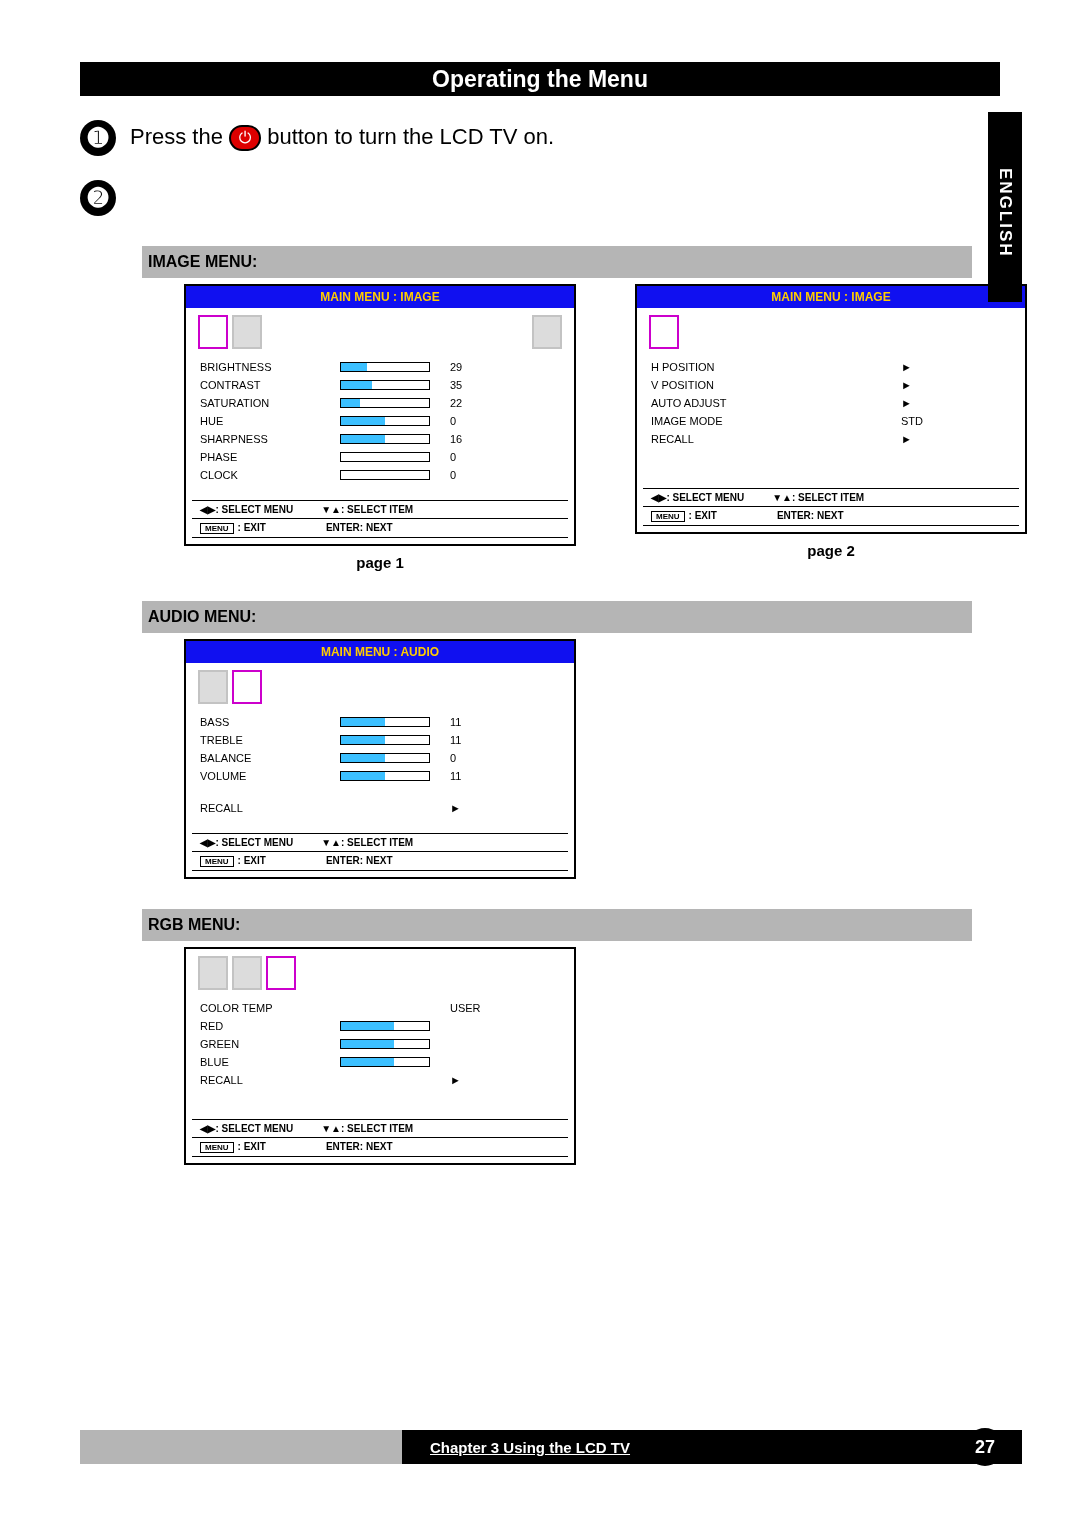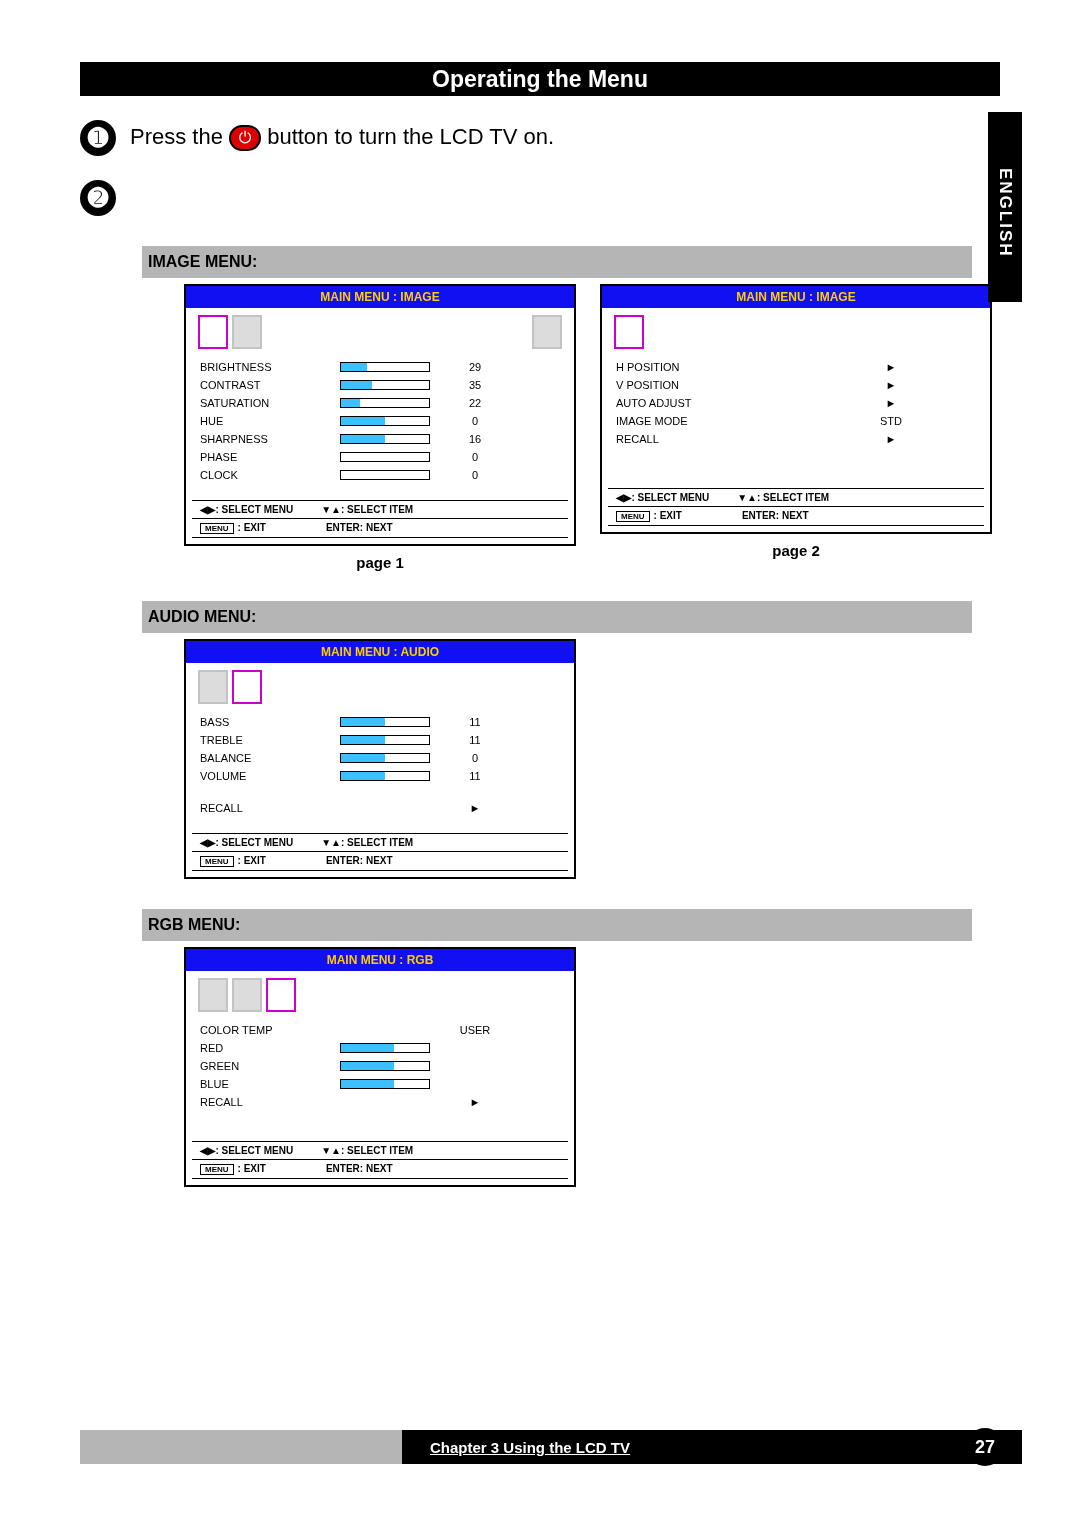--- a/index.html
+++ b/index.html
@@ -87,21 +87,21 @@
     font-weight: bold;
     font-size: 16px;
     color: #000;
     padding: 7px 6px;
     margin-top: 30px;
     margin-left: 62px;
     width: 830px;
   }
   .menus-row {
     display: flex;
-    gap: 24px;
+    gap: 59px;
     margin-left: 62px;
     margin-top: 6px;
     padding-left: 42px;
   }
   .menu-box {
     border: 2px solid #000;
     width: 392px;
   }
   .menu-header {
     background: #1010f0;
@@ -143,21 +143,21 @@
   .menu-slider {
     width: 90px; height: 10px;
     border: 1px solid #000;
     position: relative;
     background: #fff;
   }
   .menu-slider-fill {
     height: 100%;
     background: #3cc0ff;
   }
-  .menu-value { width: 50px; text-align: center; margin-left: 20px; }
+  .menu-value { width: 50px; text-align: left; margin-left: 20px; }
   .menu-footer1 {
     border-top: 1px solid #000;
     border-bottom: 1px solid #000;
     margin: 6px 6px 0 6px;
     padding: 3px 8px;
     font-size: 10px;
     font-weight: bold;
     display: flex;
     gap: 28px;
   }
@@ -413,21 +413,20 @@
           <span>ENTER: NEXT</span>
         </div>
       </div>
     </div>
   </div>
 
   <div class="section-header">RGB MENU:</div>
   <div class="menus-row">
     <div>
       <div class="menu-box">
-        <div class="menu-header">MAIN MENU : RGB</div>
         <div class="menu-icons">
           <div class="menu-icon inactive"></div>
           <div class="menu-icon inactive"></div>
           <div class="menu-icon"></div>
         </div>
         <div class="menu-body" id="rgb-body">
             <div class="menu-row">
               <div class="menu-label">COLOR TEMP</div>
               <div style="width: 90px;"></div>
               <div class="menu-value">USER</div>

